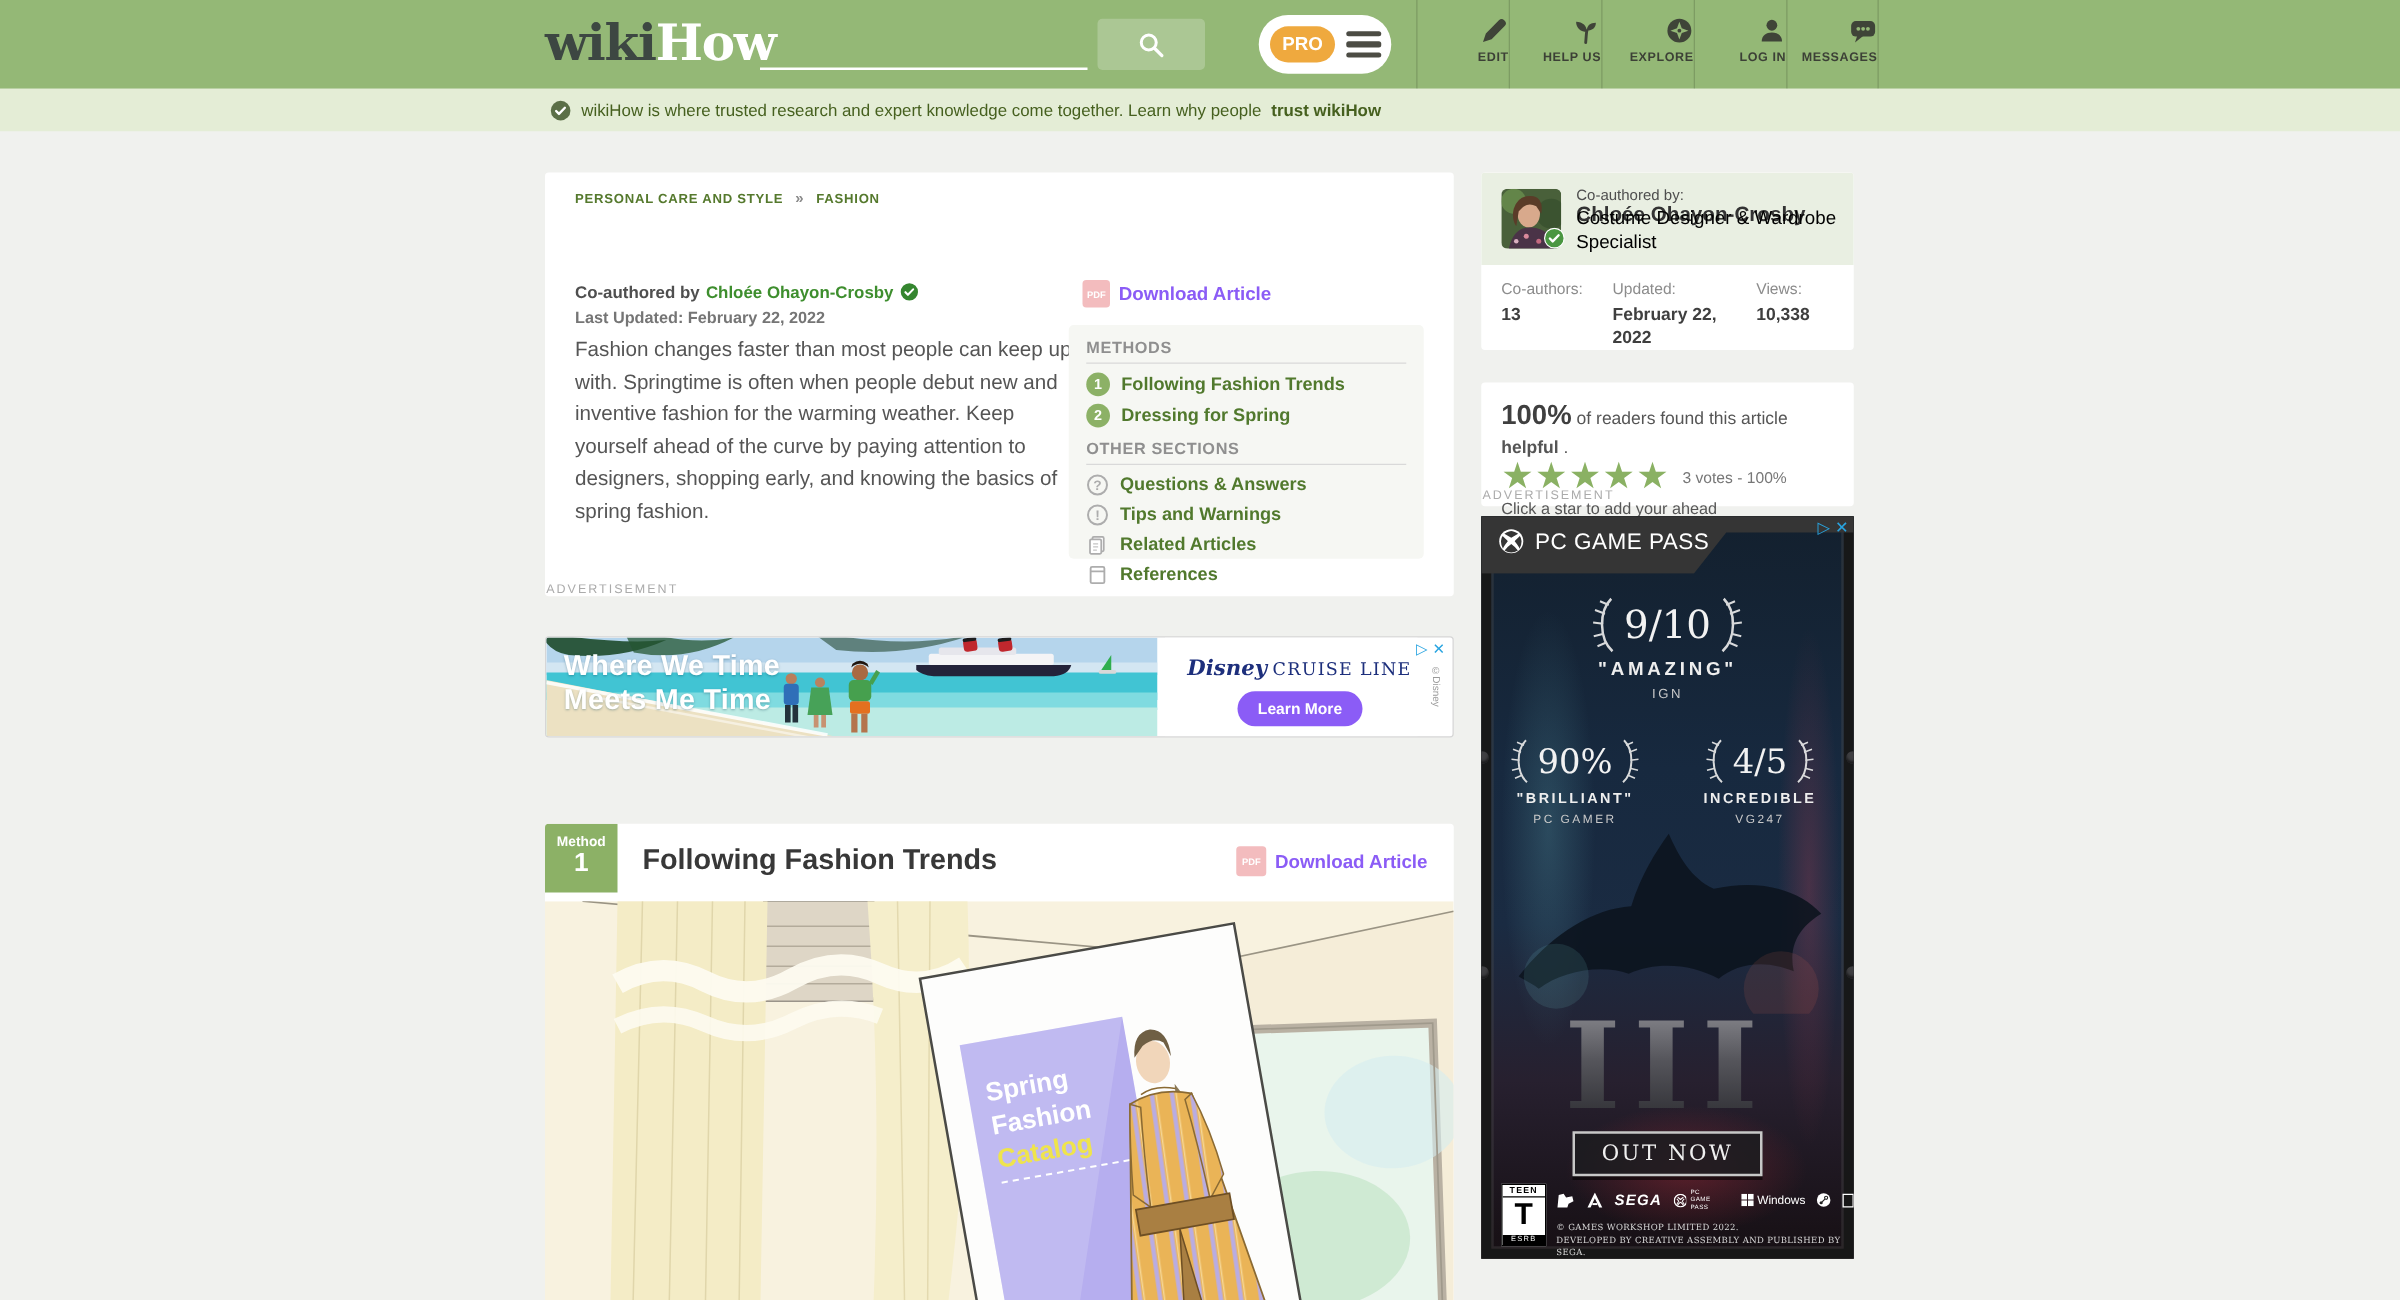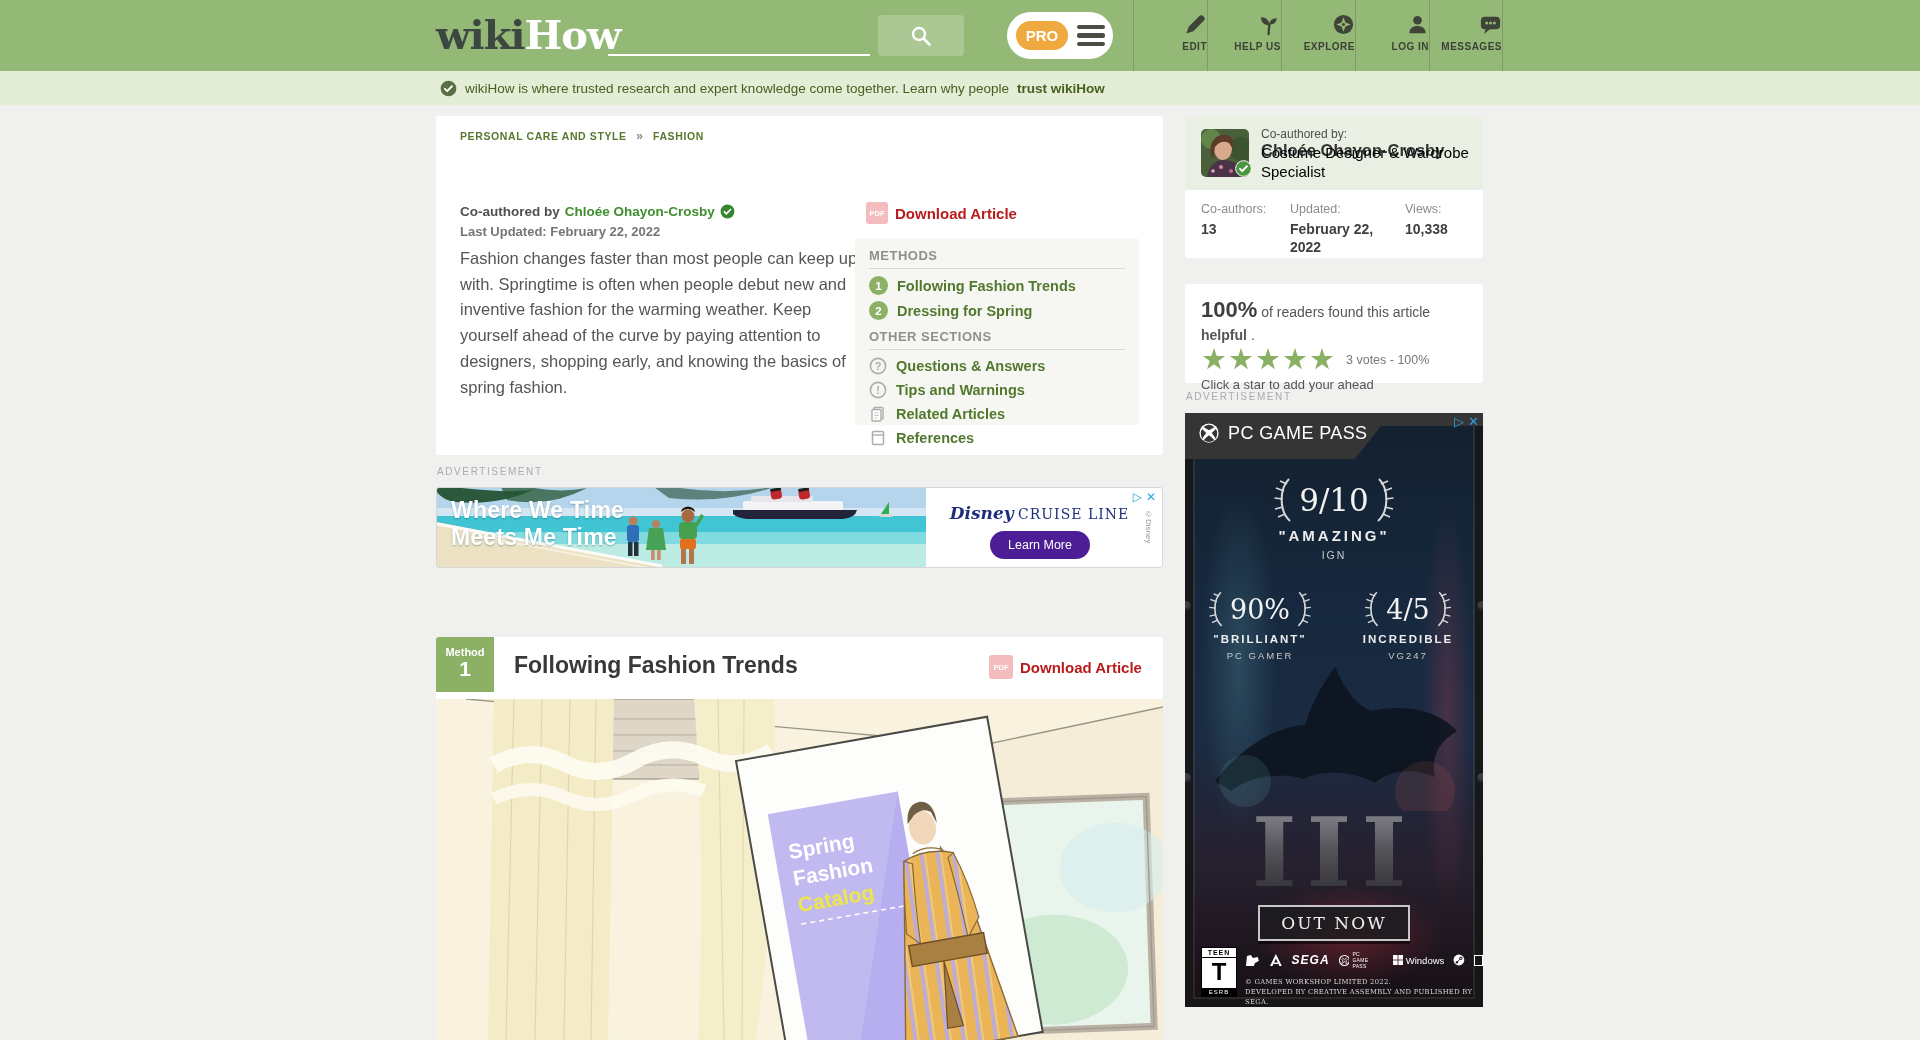--- a/index.html
+++ b/index.html
@@ -21,56 +21,56 @@
   .menu-item { width:74px; height:71px; display:flex; flex-direction:column; align-items:flex-end; justify-content:flex-start; padding-top:13px; gap:5px; border-left:1px solid rgba(47,61,33,.22); cursor:pointer; }
   .menu-item:last-child { border-right:1px solid rgba(47,61,33,.22); }
   .menu-label { font-size:10px; font-weight:bold; letter-spacing:.5px; color:#3c4036; }
 
   
   .trust { position:absolute; left:0; top:71px; width:1920px; height:34px; background:#e4edd6; display:flex; align-items:center; padding-left:440px; gap:8px; }
   .trust-text { font-size:13.5px; color:#46601f; }
   .trust-link { font-size:13.5px; color:#46601f; font-weight:bold; cursor:pointer; }
 
   
-  .card { position:absolute; background:#fff; border-radius:3px; }
+  .card { position:absolute; background:#fff; border-radius:3px;margin-top:22px; }
 
   
   .intro-card { left:436px; top:116px; width:727px; height:339px; }
   .breadcrumb { position:absolute; left:24px; top:13px; font-size:10.5px; font-weight:bold; letter-spacing:.6px; color:#55792d; }
   .breadcrumb .sep { color:#8b8b8b; margin:0 6px; font-size:12px; }
   .breadcrumb a { cursor:pointer; }
   .page-title { position:absolute; left:24px; top:32px; font-size:33px; font-weight:bold; color:#3a3a3a; letter-spacing:-.3px; }
   .byline1 { position:absolute; left:24px; top:88px; font-size:13.5px; font-weight:600; color:#4f4f4f; display:flex; align-items:center; gap:5px; }
   .author-link { color:#3e8e2e; font-weight:bold; cursor:pointer; }
   .byline2 { position:absolute; left:24px; top:108px; font-size:13px; font-weight:600; color:#757575; }
   .dl-btn { display:flex; align-items:center; gap:7px; cursor:pointer; }
   .dl-intro { position:absolute; left:430px; top:86px; }
   .pdf-ic { width:22px; height:22px; background:#f3bcbe; border-radius:3px; color:#fff; font-size:7.5px; font-weight:bold; display:flex; align-items:center; justify-content:center; }
-  .dl-label { font-size:15px; font-weight:bold; color:#b91c1c; }
+  .dl-label { font-size:15px; font-weight:bold; color:#8b5cf6; }
   .intro-p { position:absolute; left:24px; top:130px; width:398px; font-size:16.5px; line-height:1.56; color:#555; }
   .methods-box { position:absolute; left:419px; top:122px; width:284px; height:187px; background:#f6f7f3; border-radius:4px; padding:10px 14px; }
   .mb-h { font-size:13px; font-weight:bold; color:#8f8f8f; letter-spacing:.5px; padding-bottom:5px; border-bottom:1px solid #d9d9d9; margin-bottom:7px; }
   .mb-h2 { margin-top:9px; }
   .m-item { display:flex; align-items:center; gap:9px; margin:6px 0; cursor:pointer; }
   .m-num { width:19px; height:19px; border-radius:50%; background:#8cb166; color:#fff; font-size:11.5px; font-weight:bold; display:flex; align-items:center; justify-content:center; flex:0 0 19px; }
   .m-link { font-size:14.5px; font-weight:bold; color:#51792d; }
   .o-ic { width:18px; height:18px; flex:0 0 18px; }
 
   
   .ad-label { position:absolute; font-size:10px; letter-spacing:1.6px; color:#ababab; }
 
   
   .banner-ad { left:436px; top:487px; width:727px; height:81px; overflow:hidden; border:1px solid #d6d6d6; cursor:pointer; }
   .ba-photo { position:absolute; left:0; top:0; width:489px; height:79px; }
   .ba-headline { position:absolute; left:14px; top:9px; color:#fff; font-size:23px; line-height:27px; font-weight:800; text-shadow:0 1px 2px rgba(0,60,80,.35); letter-spacing:.2px; }
   .ba-right { position:absolute; left:495px; top:0; width:202px; height:79px; background:#fff; }
   .ba-brand { position:absolute; left:0; top:15px; width:215px; text-align:center; color:#1d2f7c; white-space:nowrap; }
   .ba-script { font-family:"DejaVu Serif", serif; font-style:italic; font-weight:bold; font-size:17px; }
   .ba-caps { font-family:"DejaVu Serif", serif; font-size:14px; letter-spacing:1px; }
-  .ba-cta { position:absolute; left:58px; top:43px; width:100px; height:28px; background:#4c1d95; border-radius:14px; color:#fff; font-size:12.5px; font-weight:normal; display:flex; align-items:center; justify-content:center; cursor:pointer; }
+  .ba-cta { position:absolute; left:58px; top:43px; width:100px; height:28px; background:#8b5cf6; border-radius:14px; color:#fff; font-size:12.5px; font-weight:bold; display:flex; align-items:center; justify-content:center; cursor:pointer; }
   .ba-copy { position:absolute; left:212px; top:22px; font-size:8px; color:#999; writing-mode:vertical-rl; }
   .adchoices { position:absolute; display:flex; gap:4px; font-size:12px; color:#29a4e0; line-height:1; }
   .ba-adch { right:6px; top:3px; }
 
   
   .method-card { left:436px; top:637px; width:727px; height:403px; overflow:hidden; }
   .m-box { position:absolute; left:0; top:0; width:58px; height:55px; background:#8cb166; color:#fff; text-align:center; }
   .m-box-l { font-size:11px; font-weight:bold; margin-top:9px; }
   .m-box-n { font-size:21px; font-weight:bold; line-height:22px; }
   .m-title { position:absolute; left:78px; top:15px; font-size:23px; font-weight:bold; color:#383838; }

